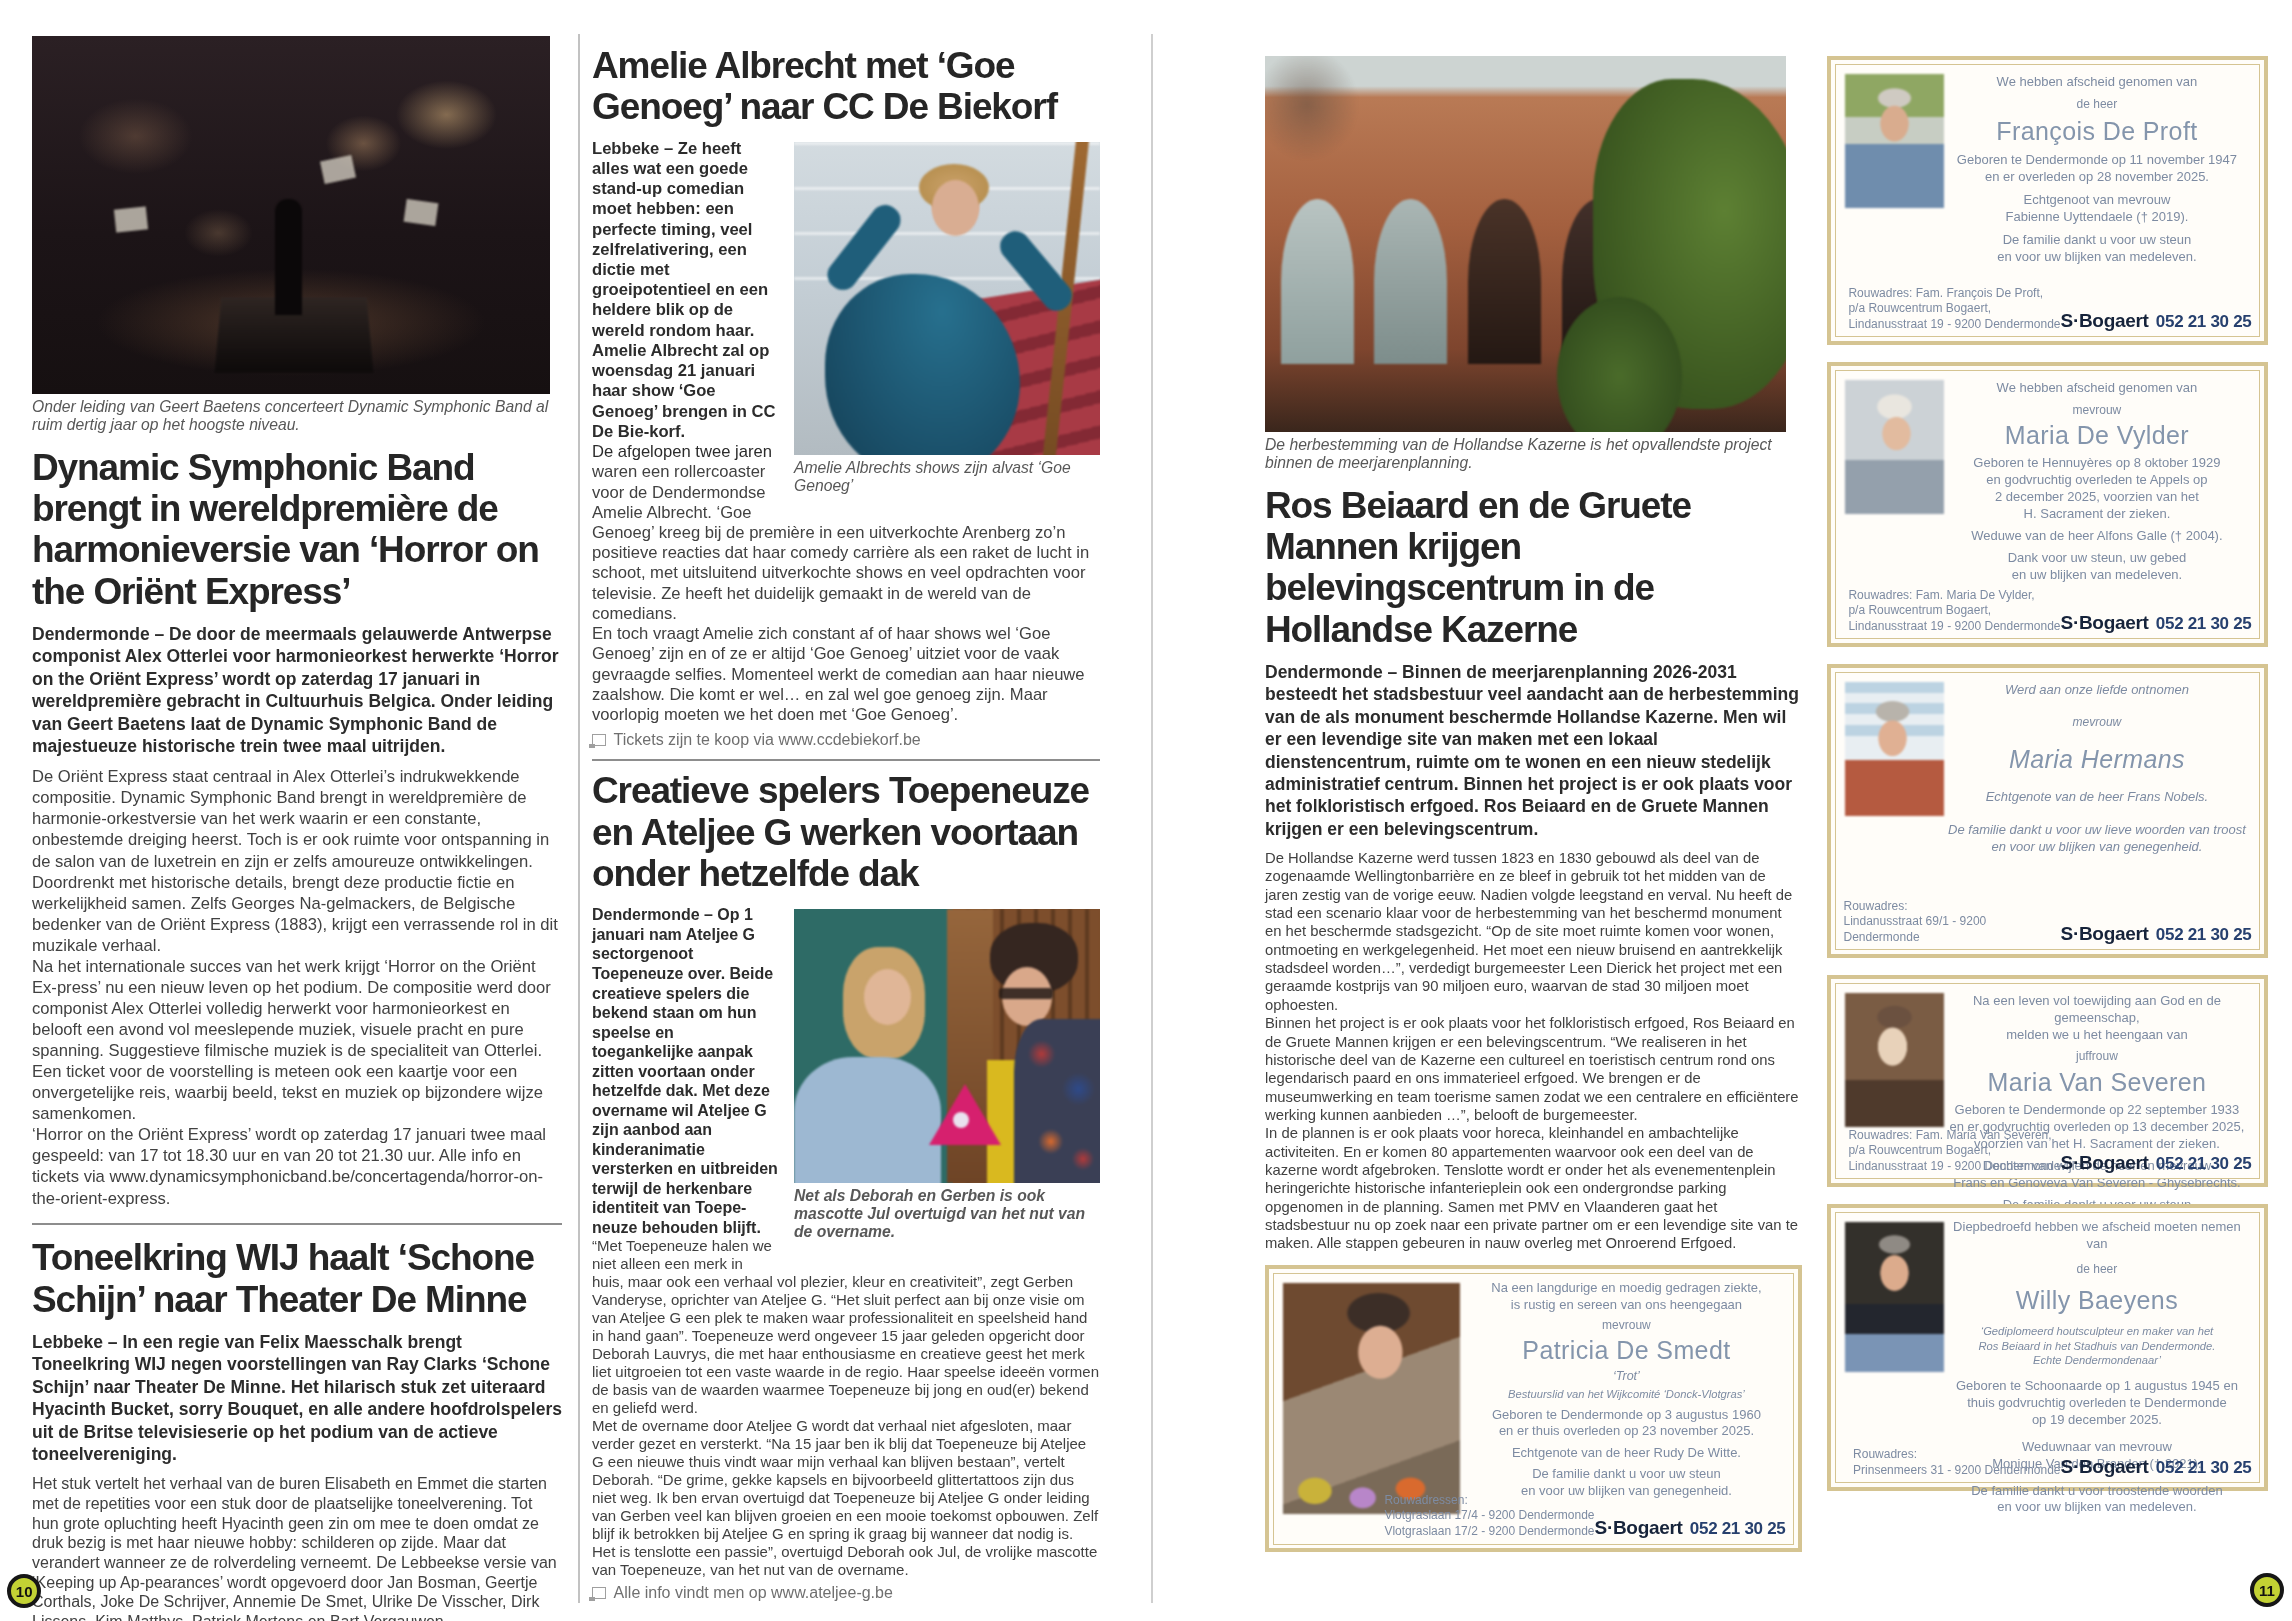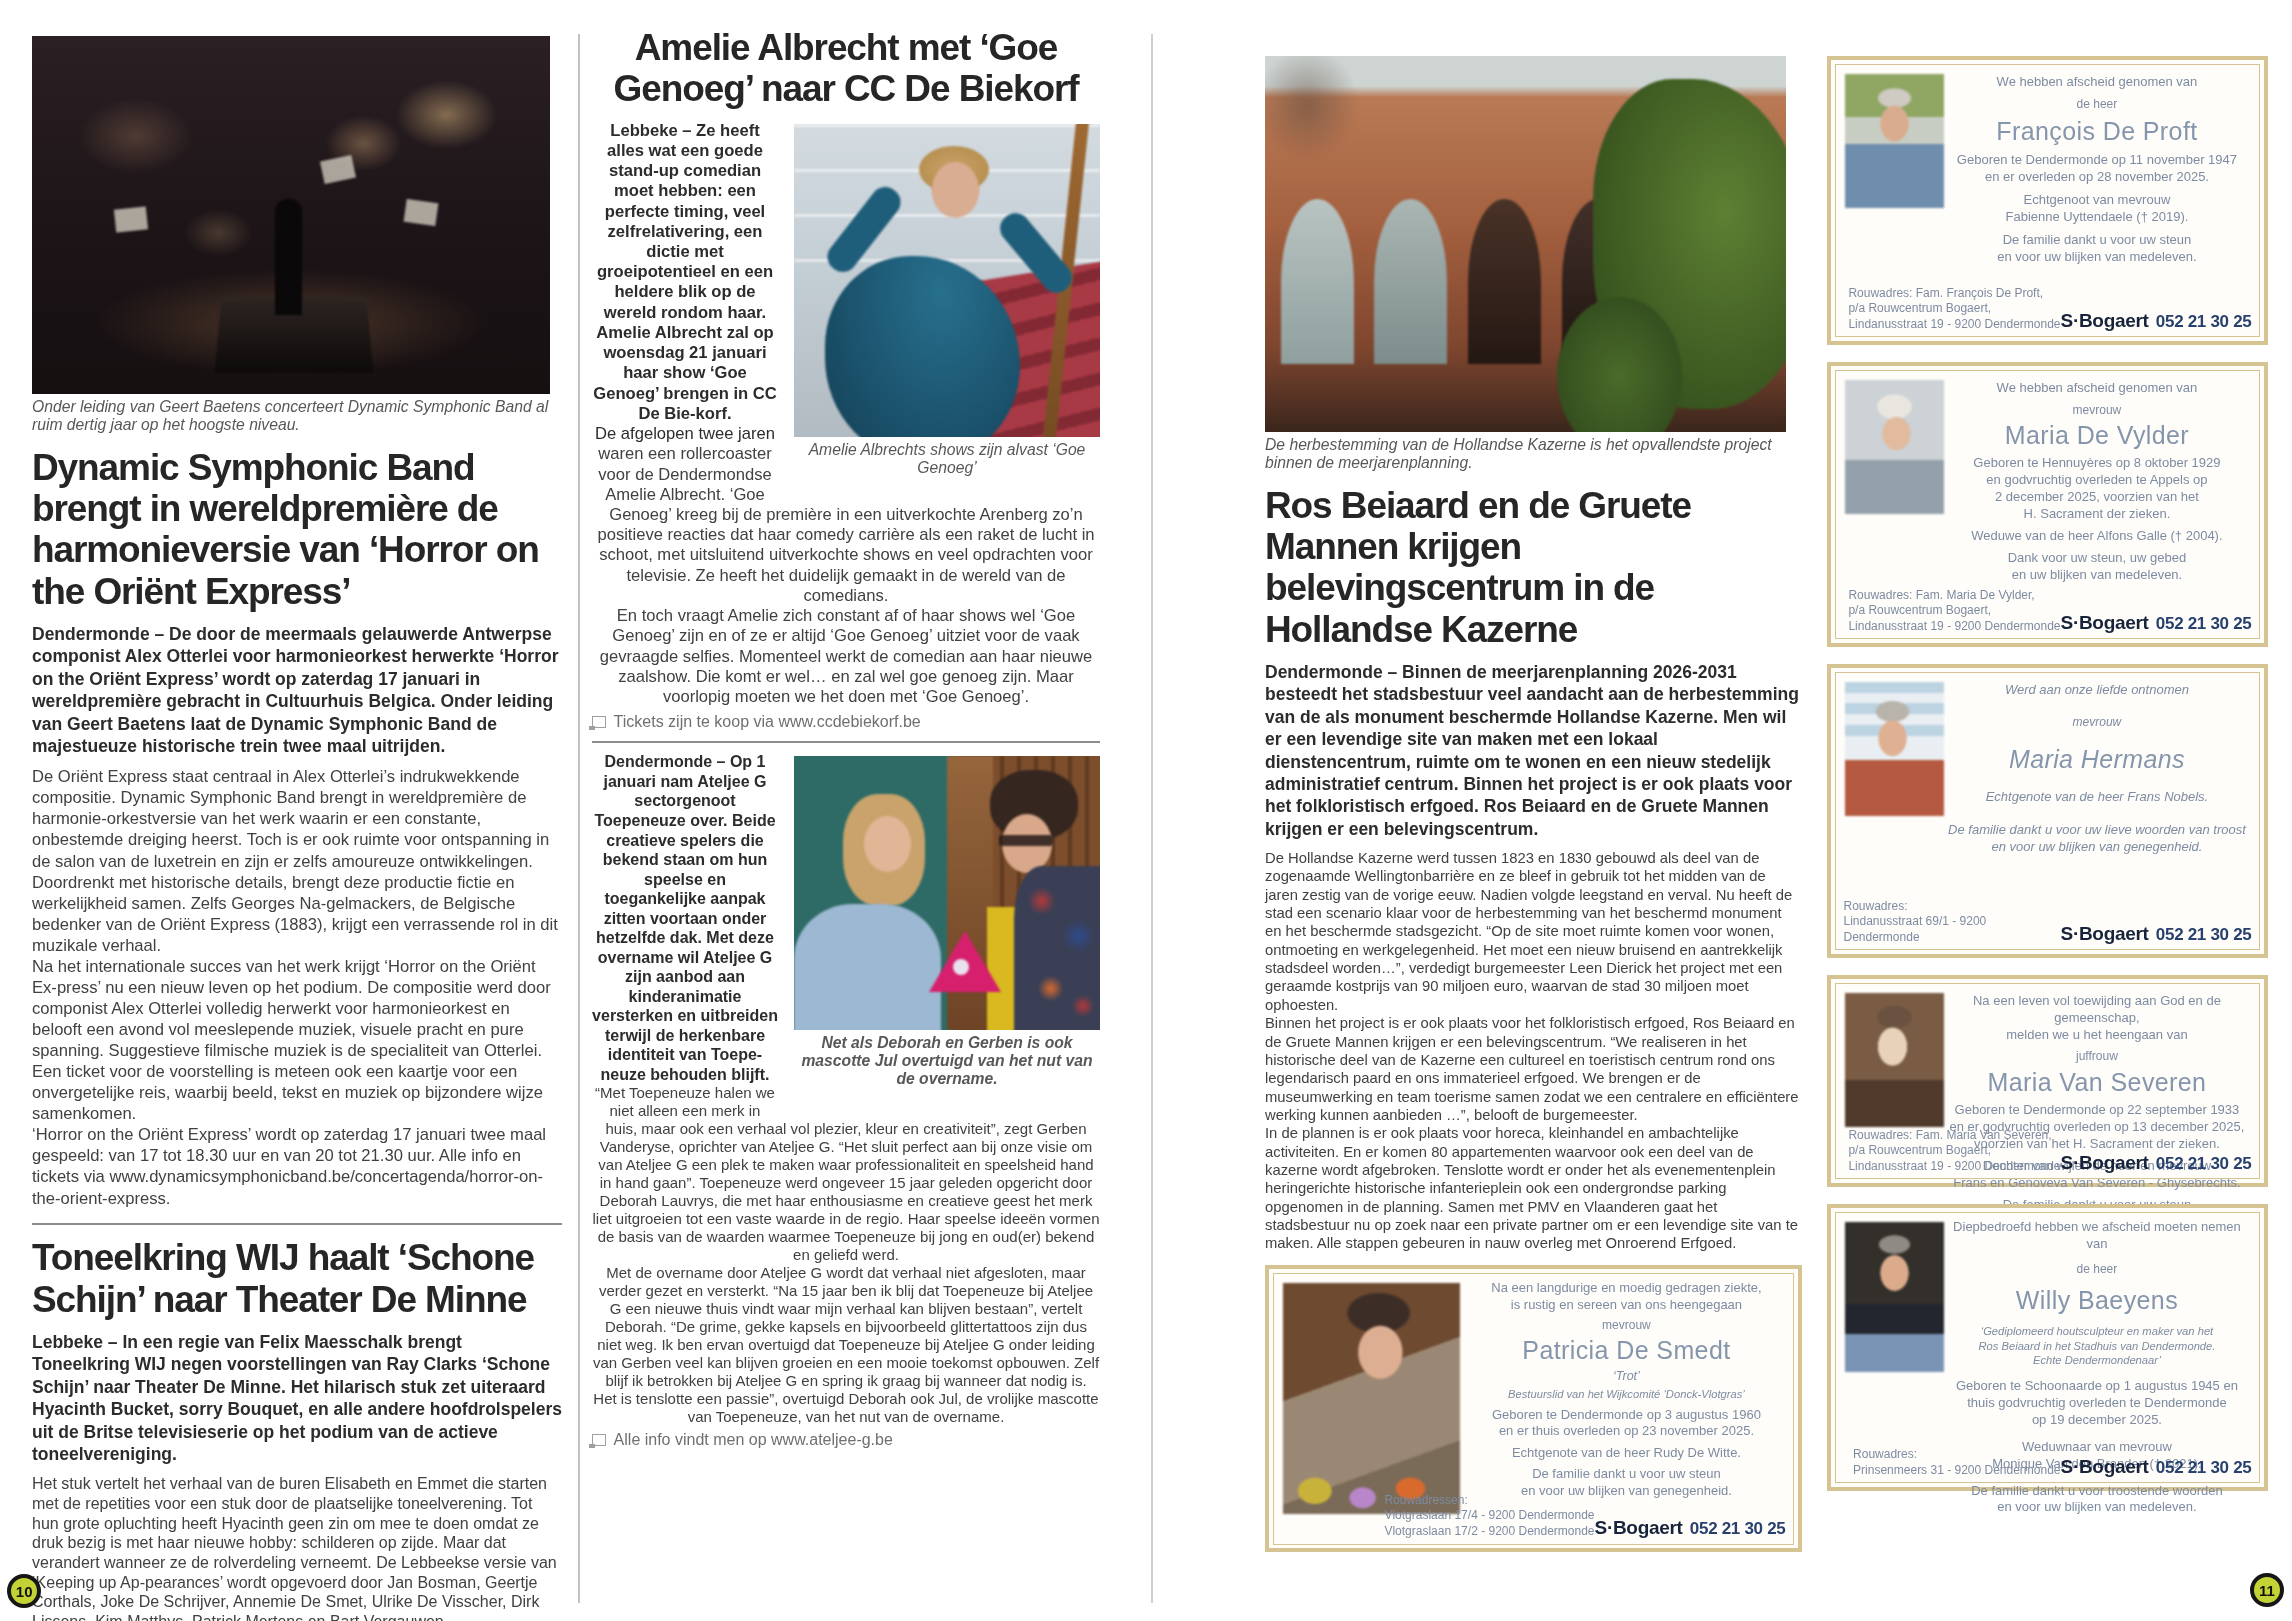--- a/index.html
+++ b/index.html
@@ -134,21 +134,21 @@
   <p class="lead">Lebbeke – In een regie van Felix Maesschalk brengt Toneelkring WIJ negen voorstellingen van Ray Clarks ‘Schone Schijn’ naar Theater De Minne. Het hilarisch stuk zet uiteraard Hyacinth Bucket, sorry Bouquet, en alle andere hoofdrolspelers uit de Britse televisieserie op het podium van de actieve toneelvereniging.</p>
 
   <div>
       <p class="bp" style="font-size:16px;line-height:1.23;">Het stuk vertelt het verhaal van de buren Elisabeth en Emmet die starten met de repetities voor een stuk door de plaatselijke toneelverening. Tot hun grote opluchting heeft Hyacinth geen zin om mee te doen omdat ze druk bezig is met haar nieuwe hobby: schilderen op zijde. Maar dat verandert wanneer ze de rolverdeling verneemt. De Lebbeekse versie van ‘Keeping up Ap-pearances’ wordt opgevoerd door Jan Bosman, Geertje Corthals, Joke De Schrijver, Annemie De Smet, Ulrike De Visscher, Dirk Lissens, Kim Matthys, Patrick Mertens en Bart Vergauwen.</p>
     </div>
 
 </div>
 
 <div class="vdiv" style="left:578px;"></div>
 
-<div class="col" style="left:592px;top:27px;width:508px;text-align:center;">
+<div class="col" style="left:592px;top:45px;width:508px;">
 
   <h1 class="headline">Amelie Albrecht met ‘Goe Genoeg’ naar CC De Biekorf</h1>
 
   <div>
     <figure class="fig-right">
       <div class="photo ph-amelie">
         <div class="am-stripes"></div>
         <div class="am-stairs"></div>
         <div class="am-rail"></div>
         <div class="am-dress"></div>
@@ -168,20 +168,21 @@
       </div>
     <div class="flink" style="margin-top:5.4px;">
       <span class="flink-icon"></span>
       <span>Tickets zijn te koop via www.ccdebiekorf.be</span>
     </div>
     <div class="clear"></div>
   </div>
 
   <hr class="rule" style="margin:10.7px 0 9px 0;">
 
+  <h1 class="headline">Creatieve spelers Toepeneuze en Ateljee G werken voortaan onder hetzelfde dak</h1>
 
   <div>
     <figure class="fig-right">
       <div class="photo ph-toepen">
         <div class="tp-wood"></div>
         <div class="tp-door"></div>
         <div class="tp-whair"></div>
         <div class="tp-wface"></div>
         <div class="tp-wbody"></div>
         <div class="tp-mhair"></div>

